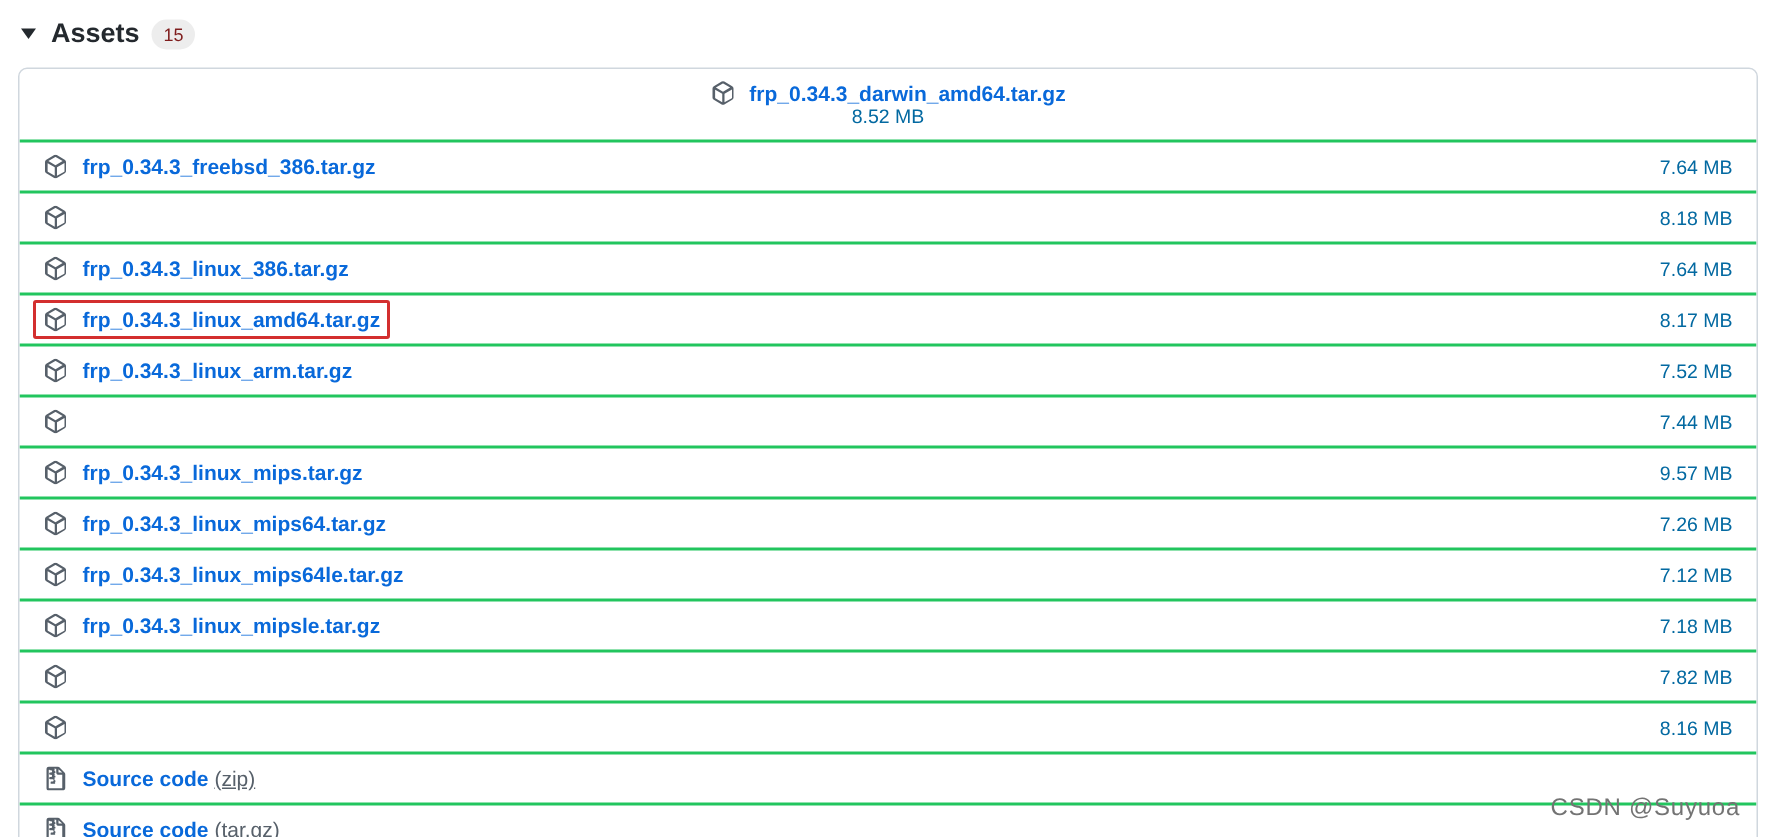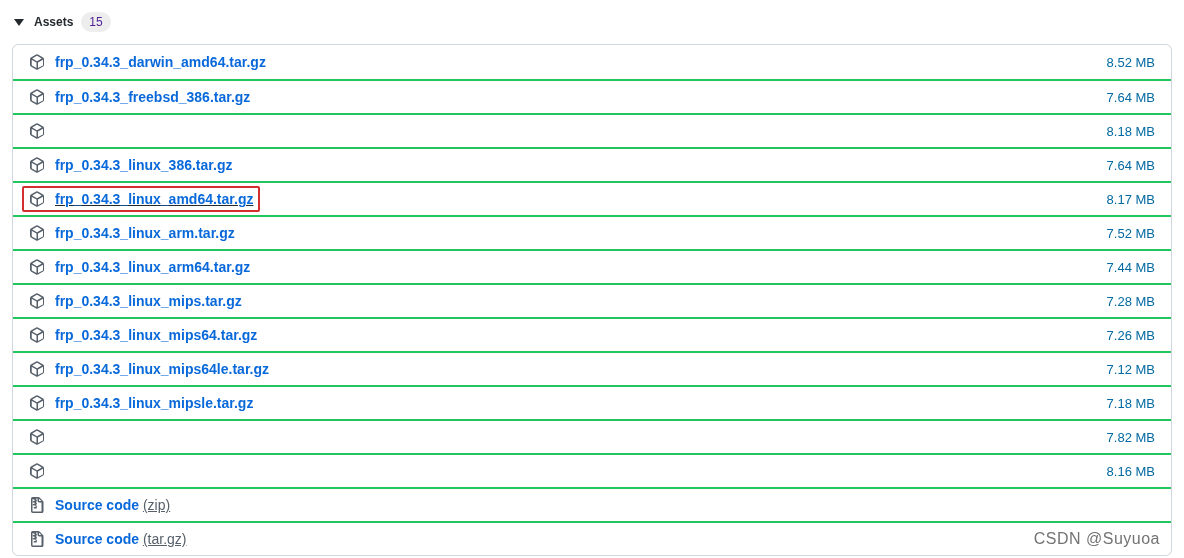--- a/index.html
+++ b/index.html
@@ -20,46 +20,46 @@
     display: inline-block;
     width: 0; height: 0;
     border-left: 5px solid transparent;
     border-right: 5px solid transparent;
     border-top: 7px solid #24292e;
     transform: none;
     margin-right: 2px;
   }
   .assets-title {
     font-weight: 600;
-    font-size: 12px;
+    font-size: 18px;
   }
   .count-badge {
     background: #ededed;
-    color: #4c1d95;
+    color: #7f1d1d;
     border-radius: 24px;
     font-size: 12px;
     font-weight: 500;
     padding: 1px 8px;
     line-height: 18px;
   }
   .assets-box {
     border: 1px solid #d0d7de;
     border-radius: 6px;
     overflow: hidden;
     margin: 0 4px;
   }
   .asset-row {
     display: flex;
     align-items: center;
     justify-content: space-between;
     padding: 8px 16px;
     border-top: 2px solid #22c55e;
     min-height: 34px;
   }
-  .asset-row:first-child { border-top: none; }
+  .asset-row:first-child { border-top: none; flex-direction: column; }
   .asset-left {
     display: flex;
     align-items: center;
     gap: 10px;
     min-width: 0;
   }
   .pkg-icon, .zip-icon {
     flex: 0 0 auto;
     width: 16px;
     height: 16px;
@@ -85,21 +85,20 @@
     position: relative;
   }
   .highlighted .hbox {
     border: 2px solid #d32f2f;
     border-radius: 2px;
     padding: 3px 5px;
     margin: -5px -7px;
     display: inline-flex;
     align-items: center;
     gap: 10px;
-    text-decoration: underline;
   }
   .watermark {
     position: fixed;
     right: 24px;
     bottom: 10px;
     color: #737373;
     font-size: 16px;
     pointer-events: none;
     letter-spacing: 0.5px;
     font-weight: 400;
@@ -169,32 +168,31 @@
         </svg>
         <a href="#" class="asset-name"><span>frp_0.34.3_linux_arm.tar.gz</span></a>
       </div>
       <span class="asset-size">7.52 MB</span>
     </div>
     <div class="asset-row">
       <div class="asset-left">
         <svg class="pkg-icon" viewBox="0 0 16 16" fill="currentColor">
           <path d="M8.878.392a1.75 1.75 0 00-1.756 0l-5.25 3.045A1.75 1.75 0 001 4.951v6.098c0 .624.332 1.2.872 1.514l5.25 3.045a1.75 1.75 0 001.756 0l5.25-3.045c.54-.313.872-.89.872-1.514V4.951c0-.624-.332-1.2-.872-1.514L8.878.392zM7.875 1.69a.25.25 0 01.25 0l4.63 2.685L8 7.133 3.245 4.375l4.63-2.685zM2.5 5.677l5 2.9v5.546l-4.628-2.683a.25.25 0 01-.122-.216V5.677h-.25.25zm6.5 8.446V8.577l5-2.9v5.547a.25.25 0 01-.122.216L9 14.123z"></path>
         </svg>
-        <a href="#" class="asset-name"><span>frp_0.34.3_linux_arm64.tar.gz</span></a>
       </div>
       <span class="asset-size">7.44 MB</span>
     </div>
     <div class="asset-row">
       <div class="asset-left">
         <svg class="pkg-icon" viewBox="0 0 16 16" fill="currentColor">
           <path d="M8.878.392a1.75 1.75 0 00-1.756 0l-5.25 3.045A1.75 1.75 0 001 4.951v6.098c0 .624.332 1.2.872 1.514l5.25 3.045a1.75 1.75 0 001.756 0l5.25-3.045c.54-.313.872-.89.872-1.514V4.951c0-.624-.332-1.2-.872-1.514L8.878.392zM7.875 1.69a.25.25 0 01.25 0l4.63 2.685L8 7.133 3.245 4.375l4.63-2.685zM2.5 5.677l5 2.9v5.546l-4.628-2.683a.25.25 0 01-.122-.216V5.677h-.25.25zm6.5 8.446V8.577l5-2.9v5.547a.25.25 0 01-.122.216L9 14.123z"></path>
         </svg>
         <a href="#" class="asset-name"><span>frp_0.34.3_linux_mips.tar.gz</span></a>
       </div>
-      <span class="asset-size">7.28 MB</span>
+      <span class="asset-size">9.57 MB</span>
     </div>
     <div class="asset-row">
       <div class="asset-left">
         <svg class="pkg-icon" viewBox="0 0 16 16" fill="currentColor">
           <path d="M8.878.392a1.75 1.75 0 00-1.756 0l-5.25 3.045A1.75 1.75 0 001 4.951v6.098c0 .624.332 1.2.872 1.514l5.25 3.045a1.75 1.75 0 001.756 0l5.25-3.045c.54-.313.872-.89.872-1.514V4.951c0-.624-.332-1.2-.872-1.514L8.878.392zM7.875 1.69a.25.25 0 01.25 0l4.63 2.685L8 7.133 3.245 4.375l4.63-2.685zM2.5 5.677l5 2.9v5.546l-4.628-2.683a.25.25 0 01-.122-.216V5.677h-.25.25zm6.5 8.446V8.577l5-2.9v5.547a.25.25 0 01-.122.216L9 14.123z"></path>
         </svg>
         <a href="#" class="asset-name"><span>frp_0.34.3_linux_mips64.tar.gz</span></a>
       </div>
       <span class="asset-size">7.26 MB</span>
     </div>

